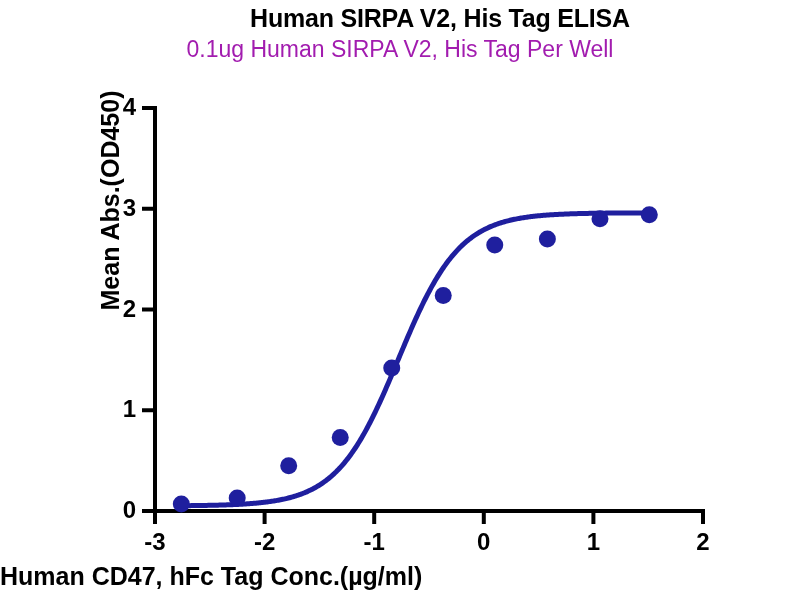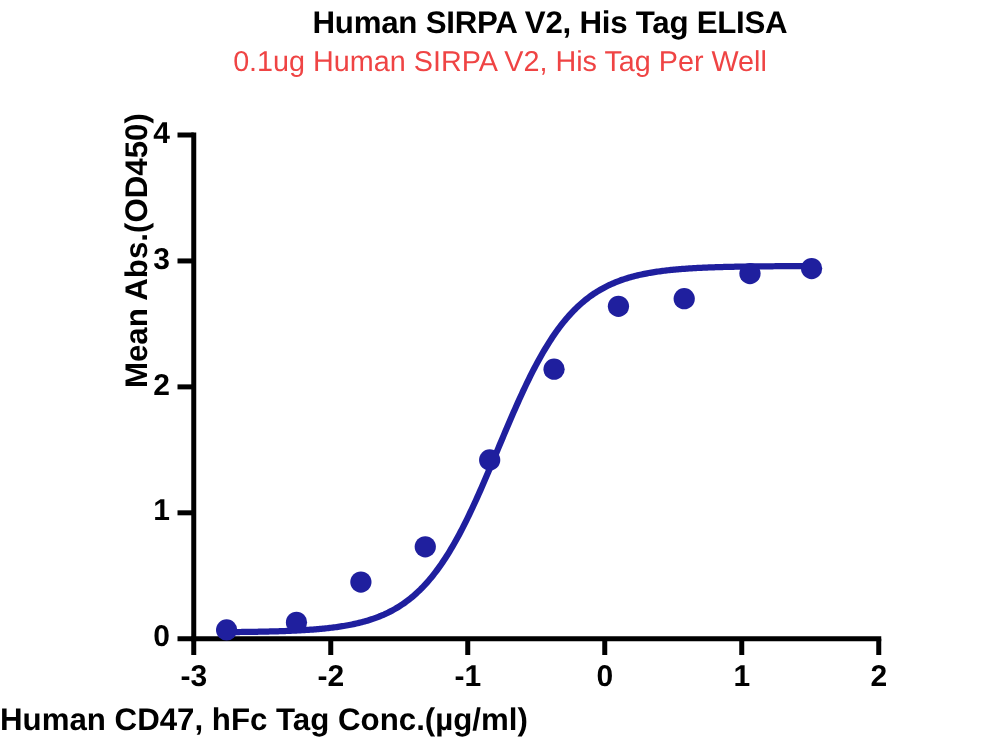--- a/index.html
+++ b/index.html
@@ -33,21 +33,21 @@
     padding-left: 40px;
   }
   .subtitle {
     position: absolute;
     left: 0;
     top: 36px;
     width: 800px;
     text-align: center;
     font-size: 23px;
     font-weight: normal;
-    color: #ef4444;
+    color: #a21caf;
     font-family: "Liberation Sans", sans-serif;
   }
   #plot-area {
     position: absolute;
     left: 0;
     top: 0;
     width: 800px;
     height: 600px;
   }
   .y-axis-title {

